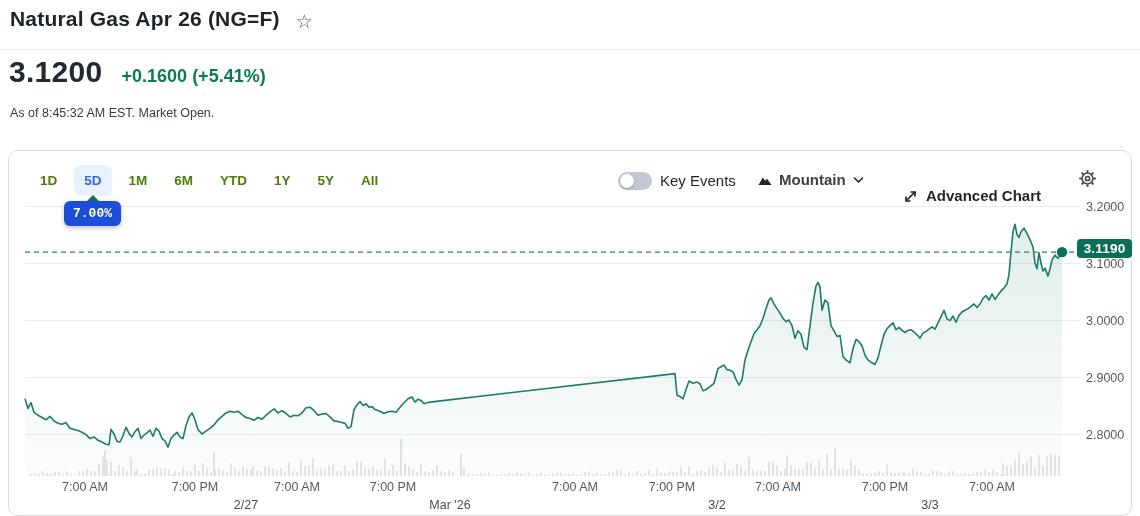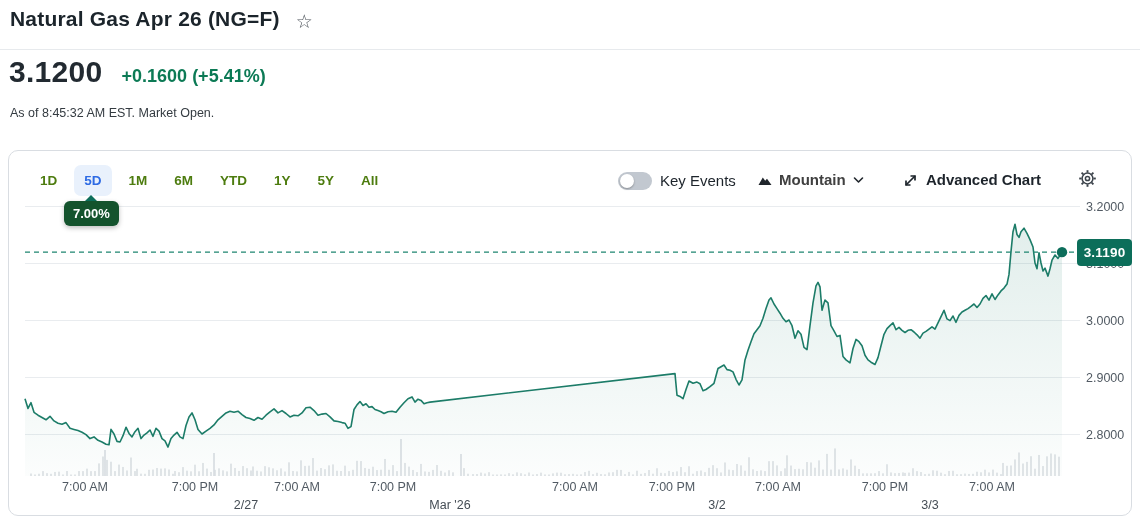--- a/index.html
+++ b/index.html
@@ -17,36 +17,36 @@
   .chg{font-size:18px;font-weight:700;color:#0c7a55;margin-left:8px;}
   .asof{position:absolute;left:10px;top:106px;font-size:12.5px;color:#343b41;}
 
   
   .card{position:absolute;left:8px;top:150px;width:1124px;height:366px;border:1px solid #d9dde2;border-radius:10px;background:#fff;}
 
   .tabs{position:absolute;left:30px;top:165px;display:flex;align-items:center;gap:7px;z-index:4;}
   .tab{font-size:13.5px;font-weight:700;color:#4d7c0f;padding:8px 10px;border-radius:7px;cursor:pointer;background:transparent;border:none;font-family:inherit;}
   .tab.active{color:#2e6be4;background:#e9f1fc;}
 
-  .tooltip{position:absolute;left:64px;top:201px;z-index:6;background:#14532d;color:#fff;font-size:13px;font-weight:700;padding:5px 9px;border-radius:6px;box-shadow:0 2px 5px rgba(0,0,0,.25);}
+  .tooltip{position:absolute;left:64px;top:201px;z-index:6;background:#1d4ed8;color:#fff;font-size:13px;font-weight:700;padding:5px 9px;border-radius:6px;box-shadow:0 2px 5px rgba(0,0,0,.25);font-family:Liberation Mono, monospace;}
   .tooltip .arrow{position:absolute;left:50%;top:-6px;margin-left:-6px;width:0;height:0;border-left:6px solid transparent;border-right:6px solid transparent;border-bottom:6px solid #0d6e5b;}
 
   .toggle{position:absolute;left:618px;top:172px;width:34px;height:18px;border-radius:9px;background:#c2c8d0;cursor:pointer;z-index:4;}
   .toggle .knob{position:absolute;left:2px;top:2px;width:14px;height:14px;border-radius:50%;background:#fff;box-shadow:0 1px 2px rgba(0,0,0,.3);}
   .keyevents{position:absolute;left:660px;top:172px;font-size:15px;font-weight:400;color:#1d242b;line-height:18px;z-index:4;}
 
   .mountain{position:absolute;left:758px;top:170px;display:flex;align-items:center;gap:7px;cursor:pointer;z-index:4;}
   .mountain .lbl{font-size:15px;font-weight:600;color:#404040;line-height:20px;}
-  .advanced{position:absolute;left:903px;top:170px;display:flex;align-items:center;gap:8px;cursor:pointer;z-index:4;}
+  .advanced{position:absolute;left:903px;top:186px;display:flex;align-items:center;gap:8px;cursor:pointer;z-index:4;}
   .advanced .lbl{font-size:15px;font-weight:700;color:#1d242b;line-height:20px;}
   .gearbtn{position:absolute;left:1078px;top:169px;cursor:pointer;z-index:4;line-height:0;}
 
   .chart-svg{position:absolute;left:0;top:0;z-index:1;}
 
-  .badge{position:absolute;left:1077px;top:239px;width:55px;height:27px;background:#0c6e5a;border-radius:4px;color:#fff;font-size:13.5px;font-weight:700;display:flex;align-items:center;justify-content:center;z-index:5;letter-spacing:.2px;}
+  .badge{position:absolute;left:1077px;top:239px;width:55px;height:19px;background:#0c6e5a;border-radius:4px;color:#fff;font-size:13.5px;font-weight:700;display:flex;align-items:center;justify-content:center;z-index:5;letter-spacing:.2px;}
 </style>
 </head>
 <body>
 
 <div class="page">
 
   <div class="title-row">
     <div class="title">Natural Gas Apr 26 (NG=F)</div>
     <div class="star">☆</div>
   </div>

